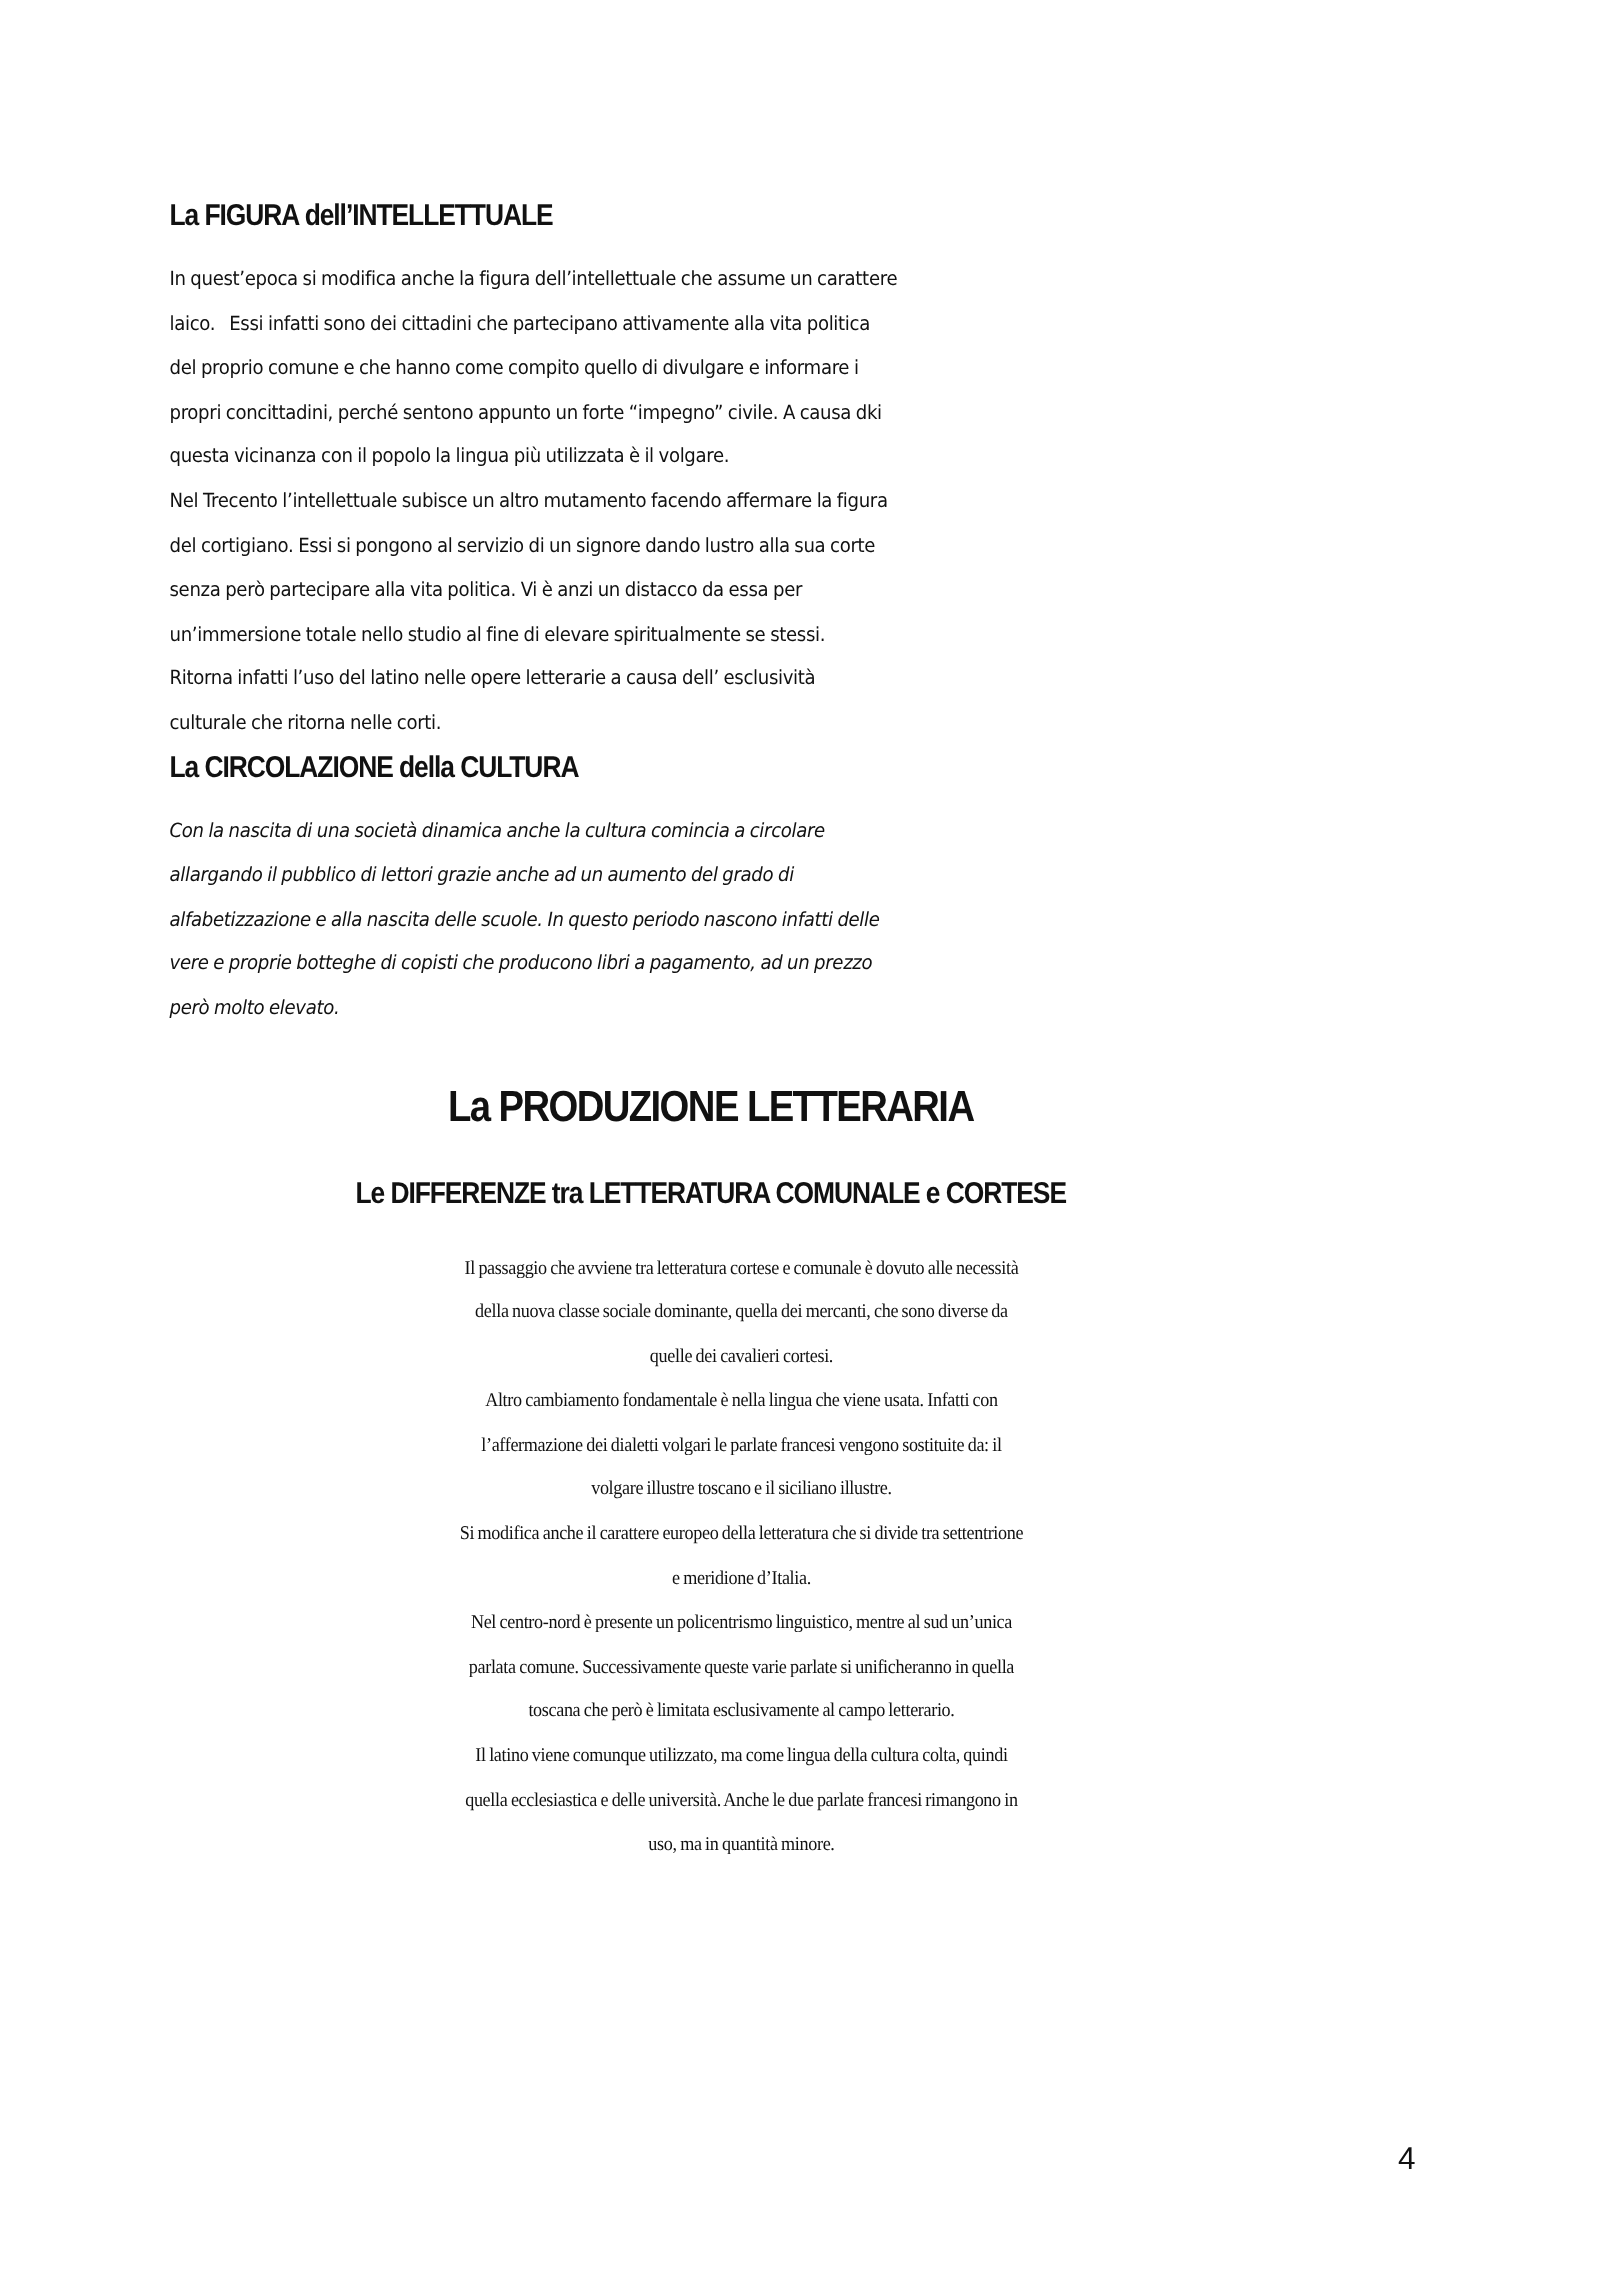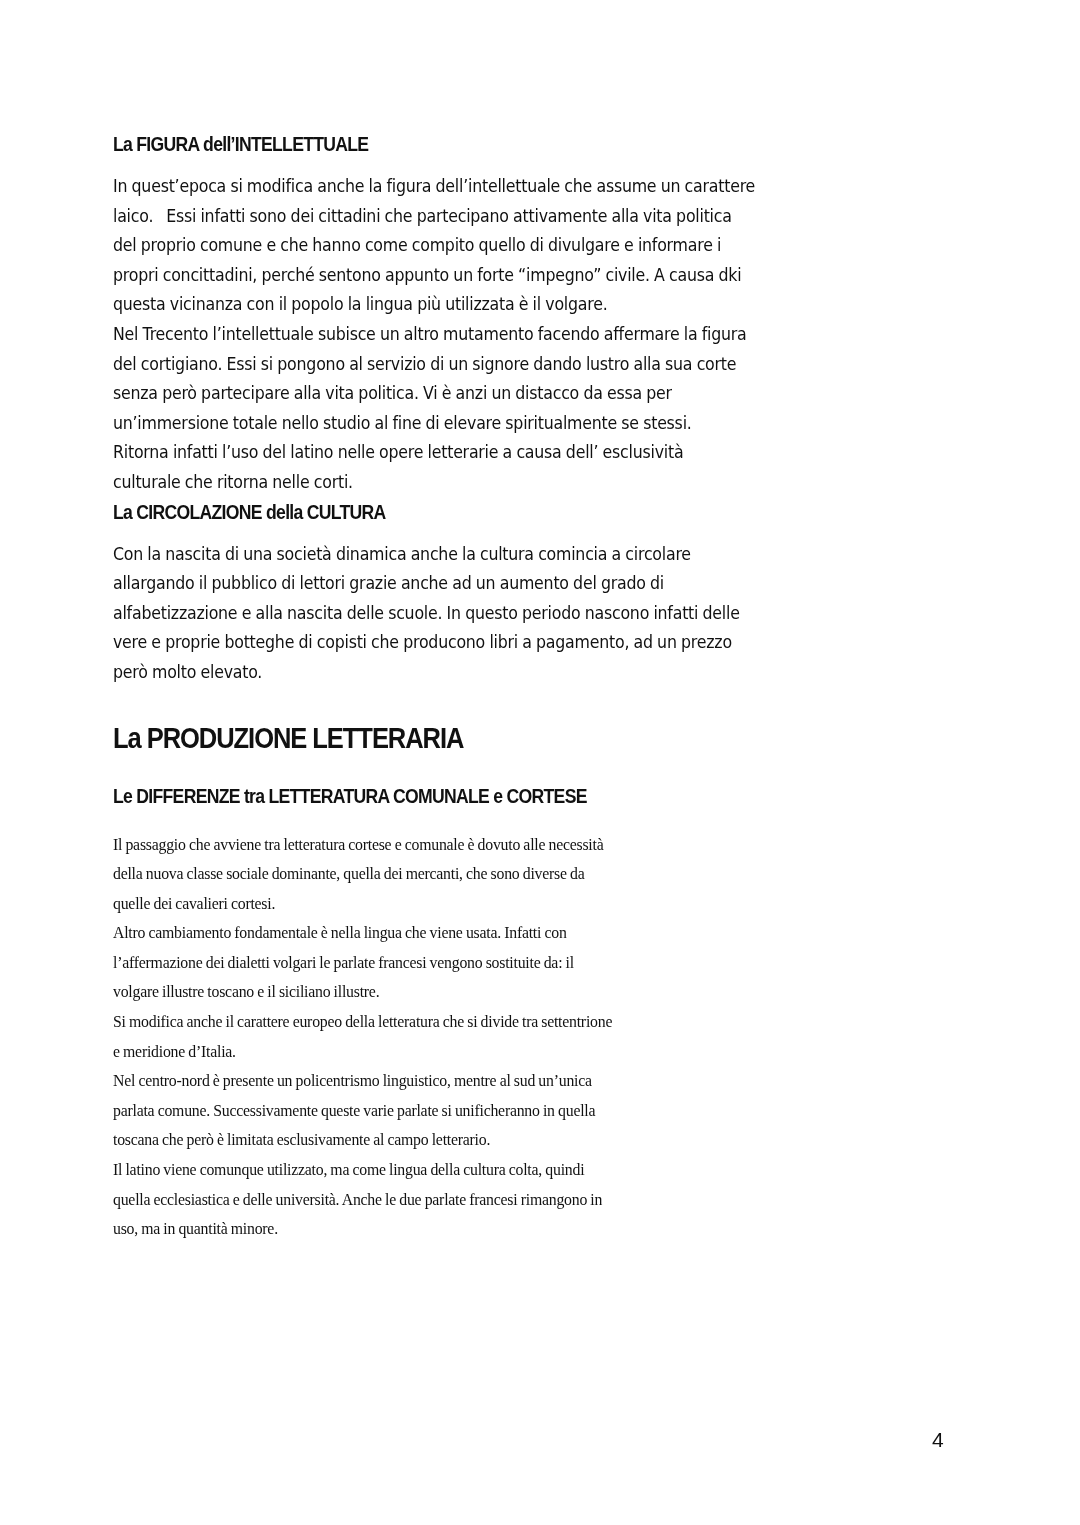--- a/index.html
+++ b/index.html
@@ -37,21 +37,21 @@
       font-size: 29px;
       letter-spacing: -1.2px;
       line-height: 36px;
       margin: 0;
       transform: scaleX(0.88);
       transform-origin: left center;
       white-space: nowrap;
     }
     .para {
       font-family: "DejaVu Sans", sans-serif;
-      font-size: 17px;
+      font-size: 13px;
       line-height: 29.6px;
       margin: 0;
       letter-spacing: -0.25px;
       word-spacing: -0.5px;
     }
     .line {
       display: block;
       white-space: nowrap;
       transform: scaleX(0.93);
       transform-origin: left center;
@@ -82,30 +82,30 @@
       <span class="line">del cortigiano. Essi si pongono al servizio di un signore dando lustro alla sua corte</span>
       <span class="line">senza però partecipare alla vita politica. Vi è anzi un distacco da essa per</span>
       <span class="line">un’immersione totale nello studio al fine di elevare spiritualmente se stessi.</span>
       <span class="line">Ritorna infatti l’uso del latino nelle opere letterarie a causa dell’ esclusività</span>
       <span class="line">culturale che ritorna nelle corti.</span>
     </div>
   </div>
 
   <div style="">
     <h2 class="h2">La CIRCOLAZIONE della CULTURA</h2>
-    <div class="para" style="margin-top:14px;">
+    <div class="para" style="margin-top:14px;font-style:italic;">
       <span class="line">Con la nascita di una società dinamica anche la cultura comincia a circolare</span>
       <span class="line">allargando il pubblico di lettori grazie anche ad un aumento del grado di</span>
       <span class="line">alfabetizzazione e alla nascita delle scuole. In questo periodo nascono infatti delle</span>
       <span class="line">vere e proprie botteghe di copisti che producono libri a pagamento, ad un prezzo</span>
       <span class="line">però molto elevato.</span>
     </div>
   </div>
 
-  <div style="margin-top:32px;">
+  <div style="margin-top:32px;text-align:center;">
     <h1 class="h1">La PRODUZIONE LETTERARIA</h1>
     <h2 class="h2" style="margin-top:26px;">Le DIFFERENZE tra LETTERATURA COMUNALE e CORTESE</h2>
     <div class="para" style="margin-top:20px;font-family:Liberation Serif, serif;">
       <span class="line">Il passaggio che avviene tra letteratura cortese e comunale è dovuto alle necessità</span>
       <span class="line">della nuova classe sociale dominante, quella dei mercanti, che sono diverse da</span>
       <span class="line">quelle dei cavalieri cortesi.</span>
       <span class="line">Altro cambiamento fondamentale è nella lingua che viene usata. Infatti con</span>
       <span class="line">l’affermazione dei dialetti volgari le parlate francesi vengono sostituite da: il</span>
       <span class="line">volgare illustre toscano e il siciliano illustre.</span>
       <span class="line">Si modifica anche il carattere europeo della letteratura che si divide tra settentrione</span>

